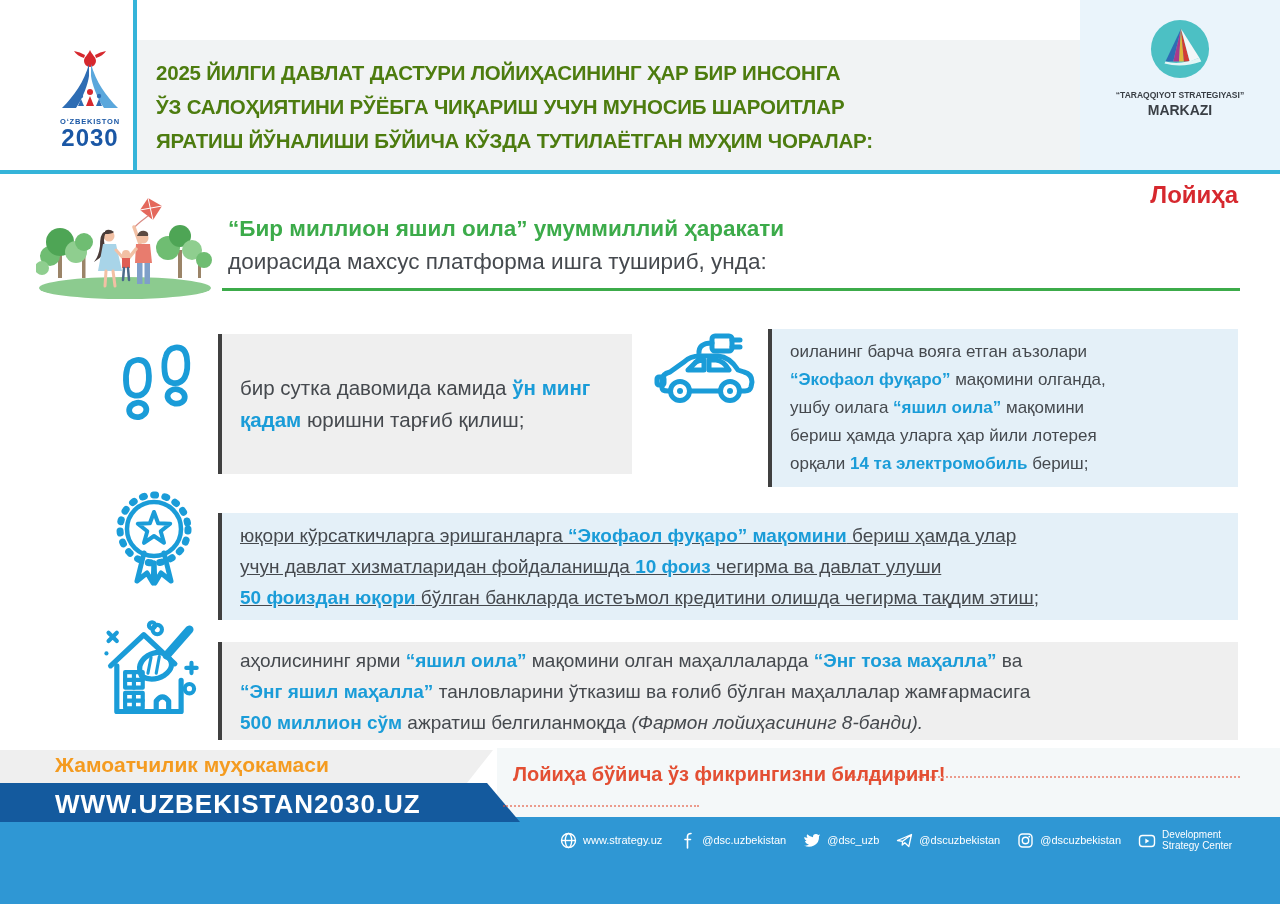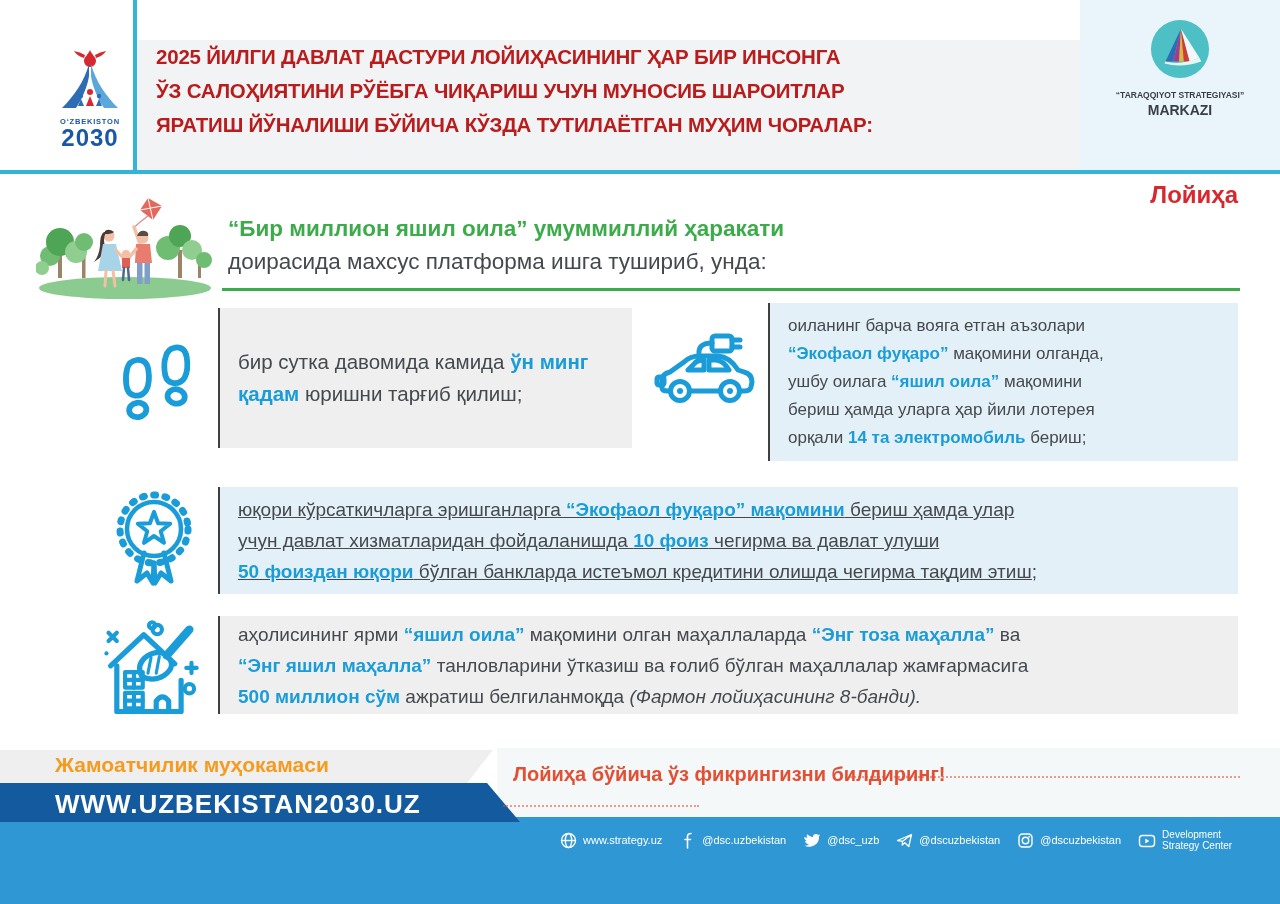--- a/index.html
+++ b/index.html
@@ -10,22 +10,22 @@
     overflow:hidden; font-family:"Liberation Sans","DejaVu Sans",sans-serif;
     color:#45494e;
   }
   .abs { position:absolute; }
 
   
   .header-band { left:137px; top:40px; width:943px; height:132px; background:#f1f3f4; }
   .v-cyan { left:133px; top:0; width:4px; height:174px; background:#35b4d9; }
   .h-cyan { left:0; top:170px; width:1280px; height:4px; background:#35b4d9; }
   .header-title {
-    left:156px; top:40px; width:860px;
-    font-size:20.5px; line-height:34px; color:#b91c1c; white-space:pre-wrap;
+    left:156px; top:56px; width:860px;
+    font-size:20.5px; line-height:34px; color:#4d7c0f; white-space:pre-wrap;
     letter-spacing:-0.2px;
   }
   .sg-title { font-weight:600; }
   .sg-titlebold { font-weight:800; }
 
   .logo-uzb { left:40px; top:48px; width:100px; text-align:center; }
   .logo-uzb .caption { font-size:7.5px; font-weight:bold; color:#1a57a5; letter-spacing:0.8px; margin-top:1px; }
   .logo-uzb .year { font-size:24px; font-weight:800; color:#1a57a5; letter-spacing:1px; line-height:24px; }
 
   .right-panel { left:1080px; top:0; width:200px; height:170px; background:#eaf4fb; text-align:center; }
@@ -34,21 +34,21 @@
   .dsc-line2 { font-size:14px; font-weight:bold; color:#3a3f45; margin-top:2px; }
 
   
   .badge { right:42px; top:181px; font-size:24px; font-weight:800; color:#d6282e; }
   .family { left:36px; top:194px; }
   .intro-heading { left:228px; top:216px; font-size:22.5px; font-weight:800; color:#3cab4a; }
   .intro-sub { left:228px; top:249px; font-size:22.5px; color:#45494e; }
   .green-line { left:222px; top:288px; width:1018px; height:3px; background:#3cab4a; }
 
   
-  .card { border-left:2px solid #404040; display:flex; align-items:center; }
+  .card { border-left:4px solid #404040; display:flex; align-items:center;margin-top:26px; }
   .card-gray { background:#efefef; }
   .card-blue { background:#e4f0f8; }
   .card-text { white-space:pre-wrap; color:#45494e; padding:0 18px; width:100%; }
   .sg-accent { color:#1a9cd8; font-weight:bold; }
   .sg-italic { font-style:italic; }
   .card1 { left:218px; top:308px; width:414px; height:140px; }
   .card1 .card-text { font-size:20.5px; line-height:32px; }
   .card2 { left:768px; top:303px; width:470px; height:158px; }
   .card2 .card-text { font-size:17px; line-height:28px; }
   .card3 { left:218px; top:487px; width:1020px; height:107px; }

